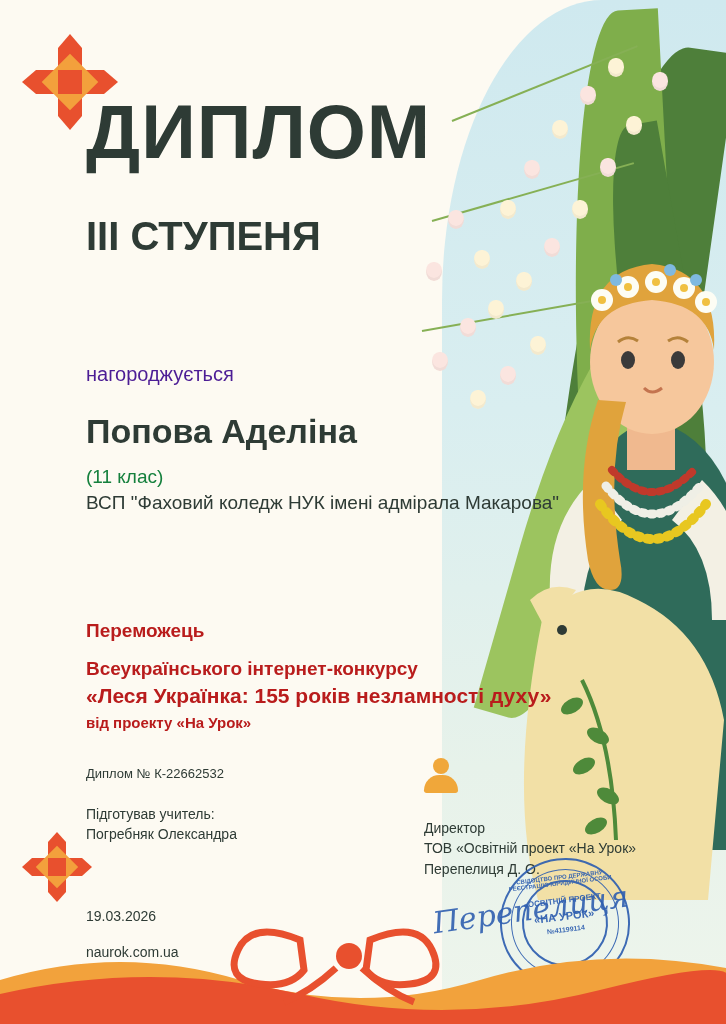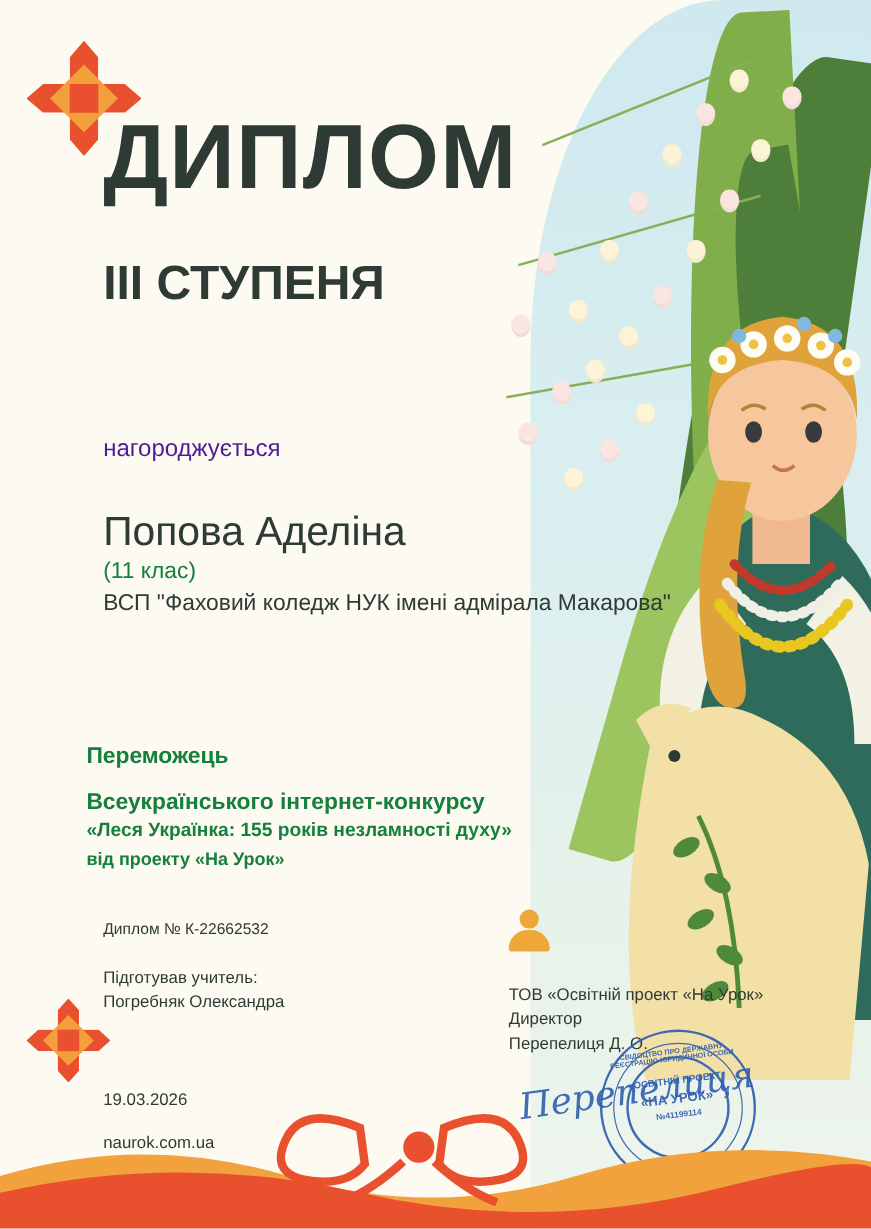--- a/index.html
+++ b/index.html
@@ -126,49 +126,48 @@
     left: 86px;
     top: 363px;
     font-size: 20px;
     color: #4c1d95;
   }
   .recipient {
     position: absolute;
     left: 86px;
     top: 412px;
     font-size: 34px;
-    font-weight: normal;
-    color: #2e3b35;
-    margin-top: 12px;
+    font-weight: bold;
+    color: #2e3b35;
   }
   .rec-class {
     position: absolute;
     left: 86px;
     top: 466px;
     font-size: 19px;
     color: #15803d;
   }
   .rec-school {
     position: absolute;
     left: 86px;
     top: 492px;
     font-size: 19px;
     color: #2e3b35;
     white-space: nowrap;
   }
   .winner-block {
     position: absolute;
-    left: 72px;
+    left: 86px;
     top: 620px;
-    color: #15803d;
+    color: #b91c1c;
   }
   .winner-block div { font-weight: bold; }
   .wb1 { font-size: 19px; }
   .wb2 { font-size: 19px; margin-top: 16px; }
-  .wb3 { font-size: 16px; margin-top: 4px; }
+  .wb3 { font-size: 21px; margin-top: 4px; }
   .wb4 { font-size: 15px; margin-top: 6px; }
 
   .diploma-no {
     position: absolute;
     left: 86px;
     top: 766px;
     font-size: 13px;
     color: #2e3b35;
   }
   .teacher-label {
@@ -445,22 +444,22 @@
   <div class="site">naurok.com.ua</div>
 
   <div class="logo">
     <div class="logo-mark">
       <div class="head"></div>
       <div class="body"></div>
     </div>
   </div>
 
   <div class="director-block">
+    <div>Директор</div>
     <div>ТОВ «Освітній проект «На Урок»</div>
-    <div>Директор</div>
     <div>Перепелиця Д. О.</div>
   </div>
 
   <div class="signature">Перепелиця</div>
 
   <div class="stamp">
     <div class="ring2"></div>
     <div class="ring3"></div>
     <div class="outer-top">СВІДОЦТВО ПРО ДЕРЖАВНУ РЕЄСТРАЦІЮ ЮРИДИЧНОЇ ОСОБИ</div>
     <div class="c1">«ОСВІТНІЙ ПРОЕКТ</div>

